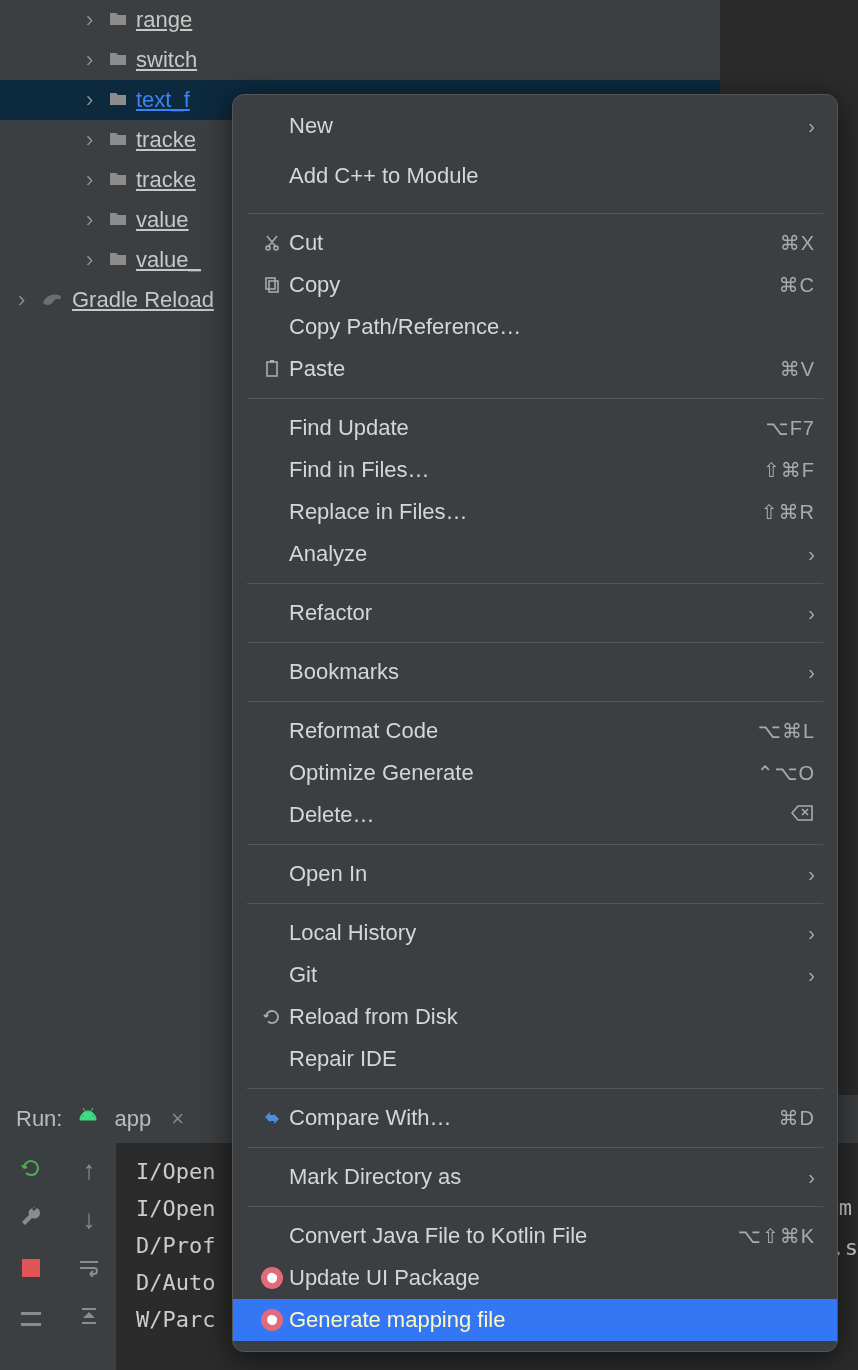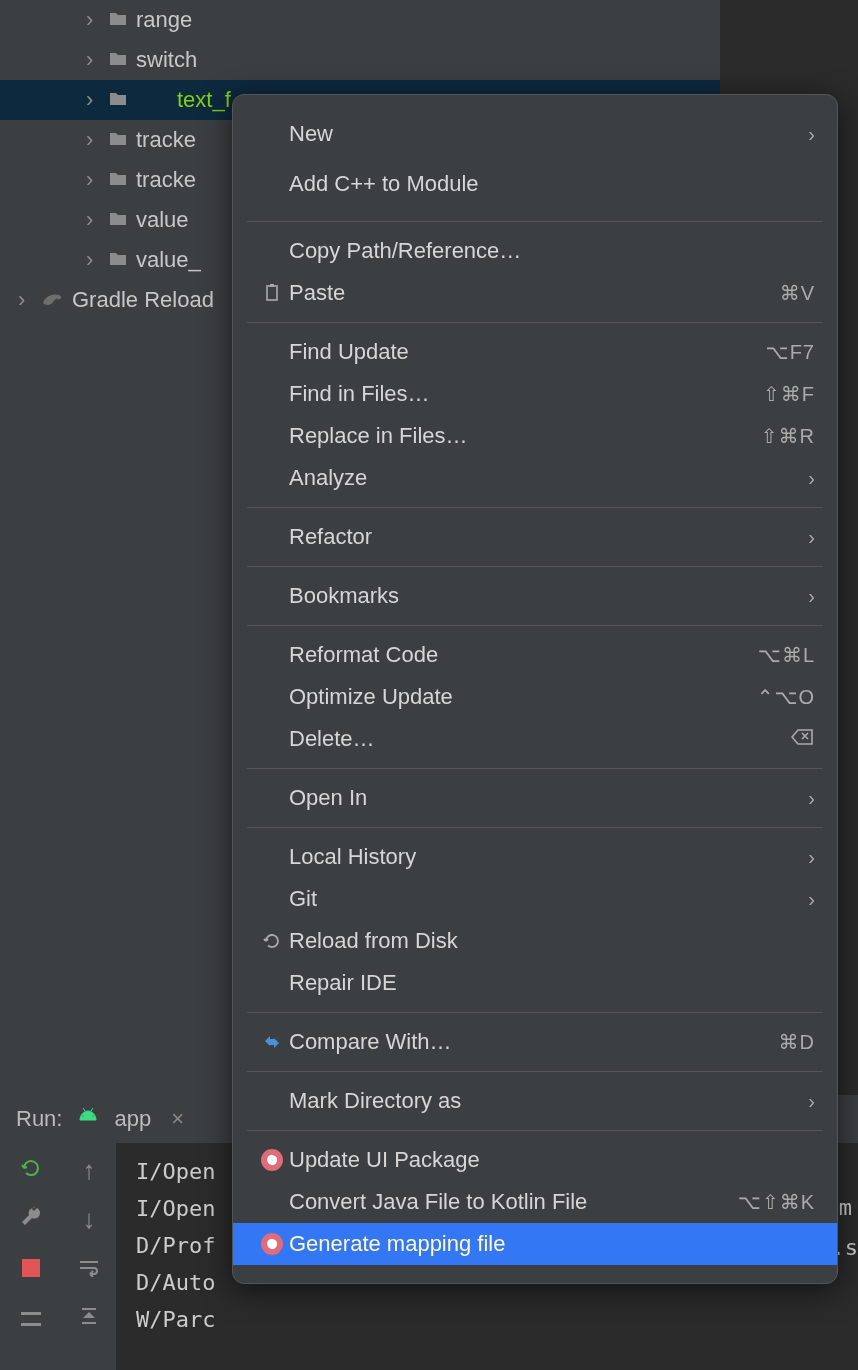--- a/index.html
+++ b/index.html
@@ -36,22 +36,22 @@
   .chevron {
     width: 14px;
     color: #8c8c8c;
   }
   .folder-icon {
     color: #8c8c8c;
   }
   .gradle-icon {
     color: #6e6e6e;
   }
-  .label { color: #c7c7c7; }
-  .tree-item.selected .label { color: #84cc16; margin-left: 41px; }
+  .label { color: #c7c7c7; text-decoration: underline; }
+  .tree-item.selected .label { color: #3b82f6; }
 
   .editor-strip {
     position: absolute;
     left: 720px; top: 0;
     width: 138px;
     height: 1095px;
     background: #2b2b2b;
   }
 
   .run-bar {
@@ -117,21 +117,21 @@
   
   .ctx-menu {
     position: absolute;
     left: 232px;
     top: 94px;
     width: 606px;
     background: #3c3f41;
     border: 1px solid #555555;
     border-radius: 12px;
     box-shadow: 0 6px 30px rgba(0,0,0,0.6);
-    padding: 18px 0;
+    padding: 10px 0;
     font-size: 22px;
     color: #d6d6d6;
   }
   .ctx-item {
     display: flex;
     align-items: center;
     height: 42px;
     padding: 0 22px;
   }
   .ctx-item.selected {
@@ -324,20 +324,39 @@
     <span class="ctx-label">New</span>
     <span class="ctx-arrow">›</span>
   </div>
   <div class="ctx-item" style="height:58px">
     <span class="ctx-icon"></span>
     <span class="ctx-label">Add C++ to Module</span>
   </div>
   <div class="ctx-sep"></div>
 
   <div class="ctx-item">
+    <span class="ctx-icon">
+      <svg viewBox="0 0 20 20">
+          <path fill="none" stroke="currentColor" stroke-width="1.6" d="M6 17a2 2 0 100-4 2 2 0 000 4zm8 0a2 2 0 100-4 2 2 0 000 4zM5 3l9 11M15 3L6 14"></path>
+        </svg>
+    </span>
+    <span class="ctx-label">Cut</span>
+    <span class="ctx-shortcut">⌘X</span>
+  </div>
+  <div class="ctx-item">
+    <span class="ctx-icon">
+      <svg viewBox="0 0 20 20">
+          <rect x="4" y="3" width="9" height="11" fill="none" stroke="currentColor" stroke-width="1.6"></rect>
+          <rect x="7" y="6" width="9" height="11" fill="none" stroke="currentColor" stroke-width="1.6"></rect>
+        </svg>
+    </span>
+    <span class="ctx-label">Copy</span>
+    <span class="ctx-shortcut">⌘C</span>
+  </div>
+  <div class="ctx-item">
     <span class="ctx-icon"></span>
     <span class="ctx-label">Copy Path/Reference…</span>
   </div>
   <div class="ctx-item">
     <span class="ctx-icon">
       <svg viewBox="0 0 20 20">
           <rect x="5" y="3" width="10" height="14" fill="none" stroke="currentColor" stroke-width="1.6"></rect>
           <rect x="8" y="1" width="4" height="3" fill="currentColor"></rect>
         </svg>
     </span>
@@ -382,21 +401,21 @@
   </div>
   <div class="ctx-sep"></div>
 
   <div class="ctx-item">
     <span class="ctx-icon"></span>
     <span class="ctx-label">Reformat Code</span>
     <span class="ctx-shortcut">⌥⌘L</span>
   </div>
   <div class="ctx-item">
     <span class="ctx-icon"></span>
-    <span class="ctx-label">Optimize Update</span>
+    <span class="ctx-label">Optimize Generate</span>
     <span class="ctx-shortcut">⌃⌥O</span>
   </div>
   <div class="ctx-item">
     <span class="ctx-icon"></span>
     <span class="ctx-label">Delete…</span>
     <span class="ctx-shortcut">
       <svg width="24" height="18" viewBox="0 0 24 18">
           <path fill="none" stroke="currentColor" stroke-width="1.6" d="M7 2h14v14H7L1 9zM11 5l6 6m0-6l-6 6"></path>
         </svg>
     </span>
@@ -446,30 +465,30 @@
   <div class="ctx-sep"></div>
 
   <div class="ctx-item">
     <span class="ctx-icon"></span>
     <span class="ctx-label">Mark Directory as</span>
     <span class="ctx-arrow">›</span>
   </div>
   <div class="ctx-sep"></div>
 
   <div class="ctx-item">
+    <span class="ctx-icon"></span>
+    <span class="ctx-label">Convert Java File to Kotlin File</span>
+    <span class="ctx-shortcut">⌥⇧⌘K</span>
+  </div>
+  <div class="ctx-item">
     <span class="ctx-icon">
         <span class="pink-circle"></span>
       </span>
     <span class="ctx-label">Update UI Package</span>
   </div>
-  <div class="ctx-item">
-    <span class="ctx-icon"></span>
-    <span class="ctx-label">Convert Java File to Kotlin File</span>
-    <span class="ctx-shortcut">⌥⇧⌘K</span>
-  </div>
   <div class="ctx-item selected">
     <span class="ctx-icon">
         <span class="pink-circle"></span>
       </span>
     <span class="ctx-label">Generate mapping file</span>
   </div>
 
 </div>
 
 </body></html>

